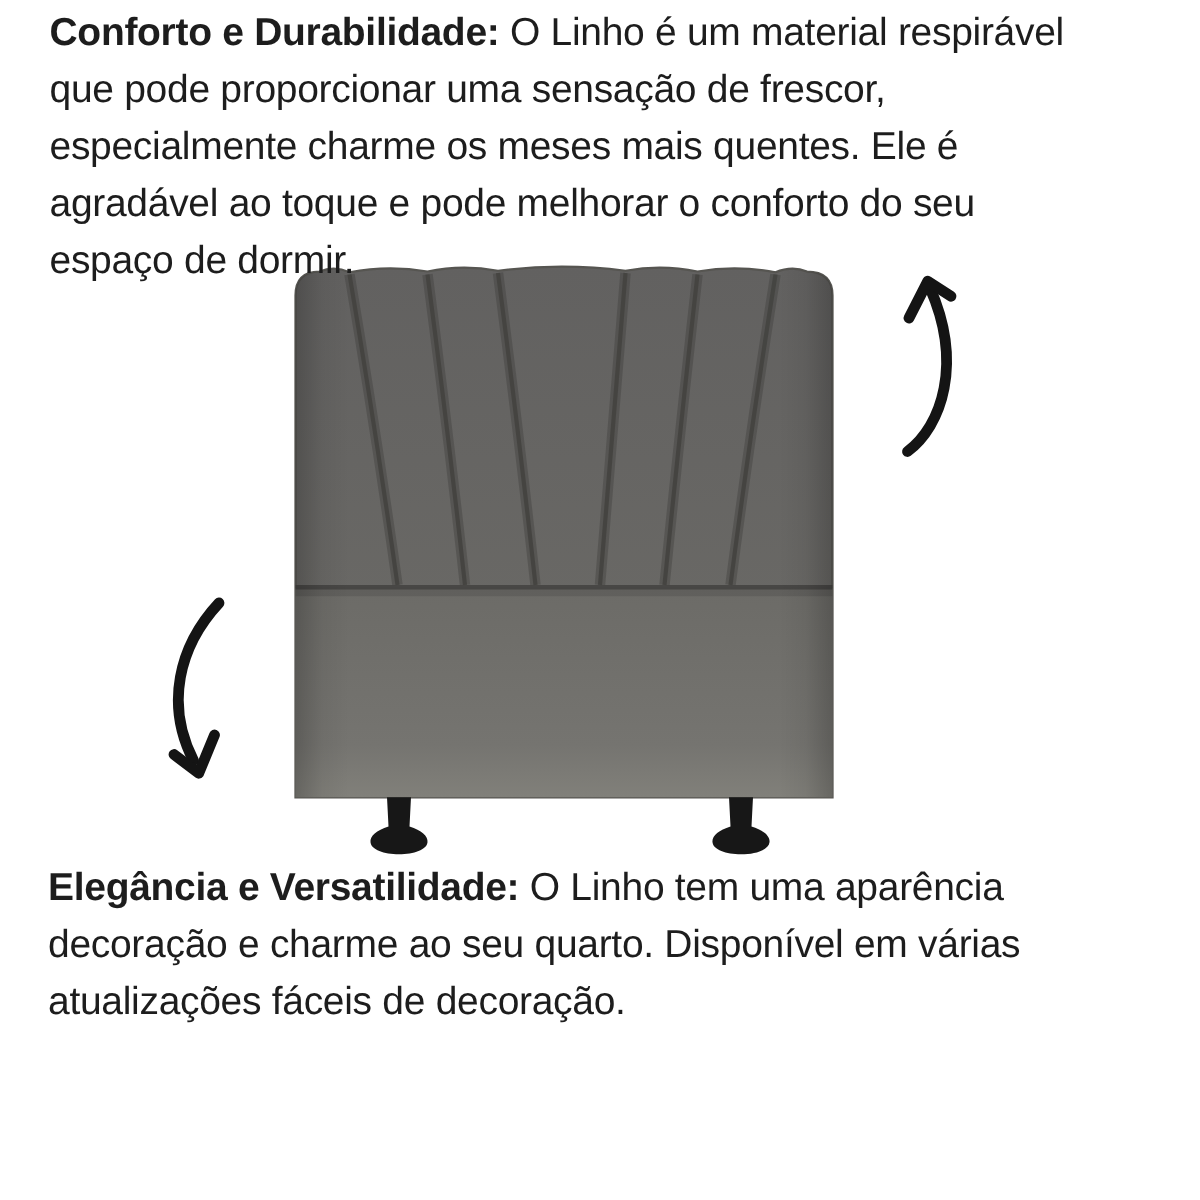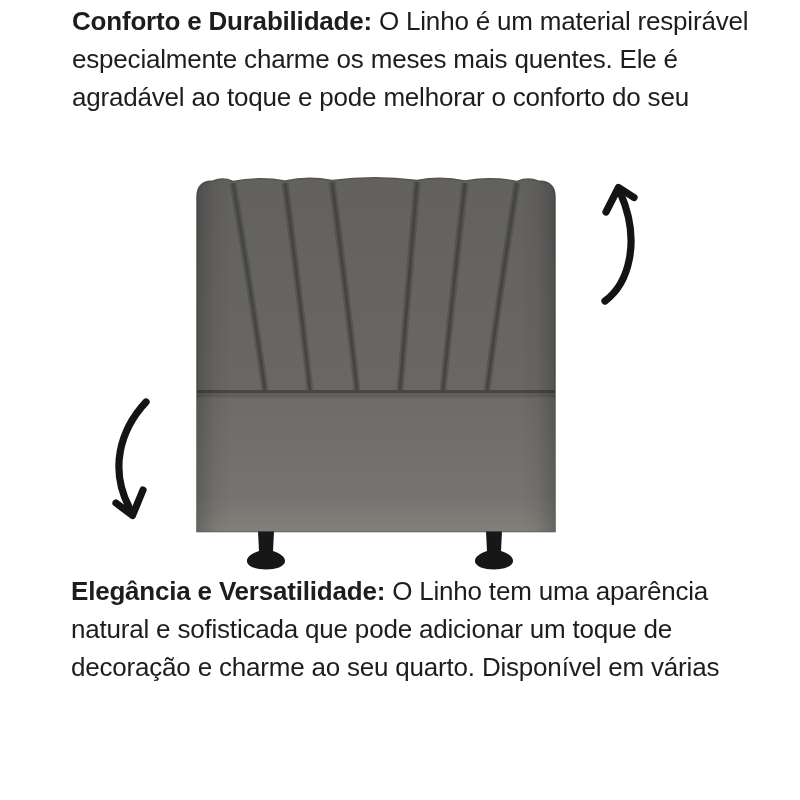--- a/index.html
+++ b/index.html
@@ -11,21 +11,21 @@
     overflow:hidden;
   }
   .para {
     position:absolute;
     color:#1d1d1d;
     font-size:26px;
     line-height:38px;
     letter-spacing:-0.2px;
     white-space:nowrap;
   }
-  .para .line { height:38px;margin-left:39px; }
+  .para .line { height:38px; }
   .para .b { font-weight:bold; margin-right:7px; }
   #para-top { left:33px; top:2px; }
   #para-bottom { left:32px; top:572px; }
   #scene { position:absolute; left:0; top:0; }
 </style>
 </head>
 <body>
 
 <svg id="scene" width="800" height="800" viewBox="0 0 800 800">
   <defs>
@@ -109,21 +109,23 @@
     </g>
     <g>
       <path d="M 146 402 C 119 431 110 470 129 507"></path>
       <path d="M 116 503 L 132.5 515.5 L 143 490"></path>
     </g>
   </g>
 </svg>
 
 <div id="para-top" class="para">
   <div class="line"><span class="b">Conforto e Durabilidade:</span><span>O Linho é um material respirável</span></div>
+  <div class="line">que pode proporcionar uma sensação de frescor,</div>
   <div class="line">especialmente charme os meses mais quentes. Ele é</div>
   <div class="line">agradável ao toque e pode melhorar o conforto do seu</div>
+  <div class="line">espaço de dormir.</div>
 </div>
 
 <div id="para-bottom" class="para">
   <div class="line"><span class="b">Elegância e Versatilidade:</span><span>O Linho tem uma aparência</span></div>
-  <div class="line">natural e sofisticada que pode adicionar um toque de</div>
   <div class="line">decoração e charme ao seu quarto. Disponível em várias</div>
+  <div class="line">atualizações fáceis de decoração.</div>
 </div>
 
 </body></html>

